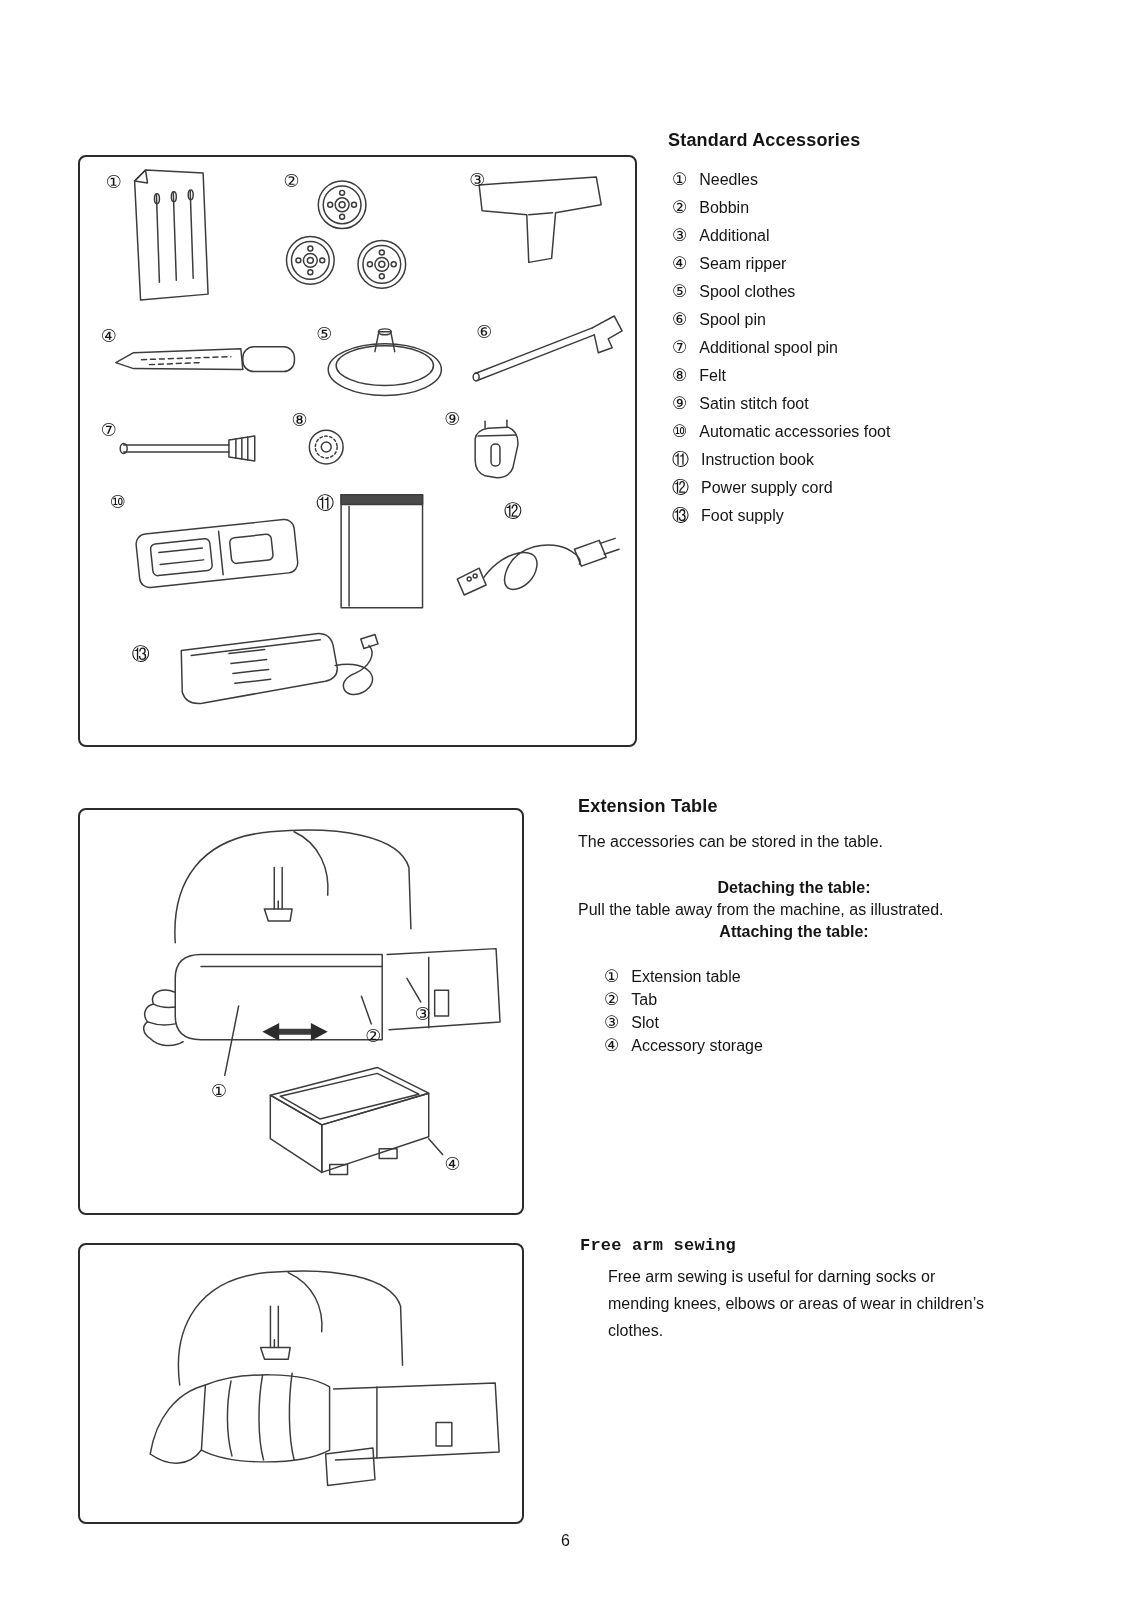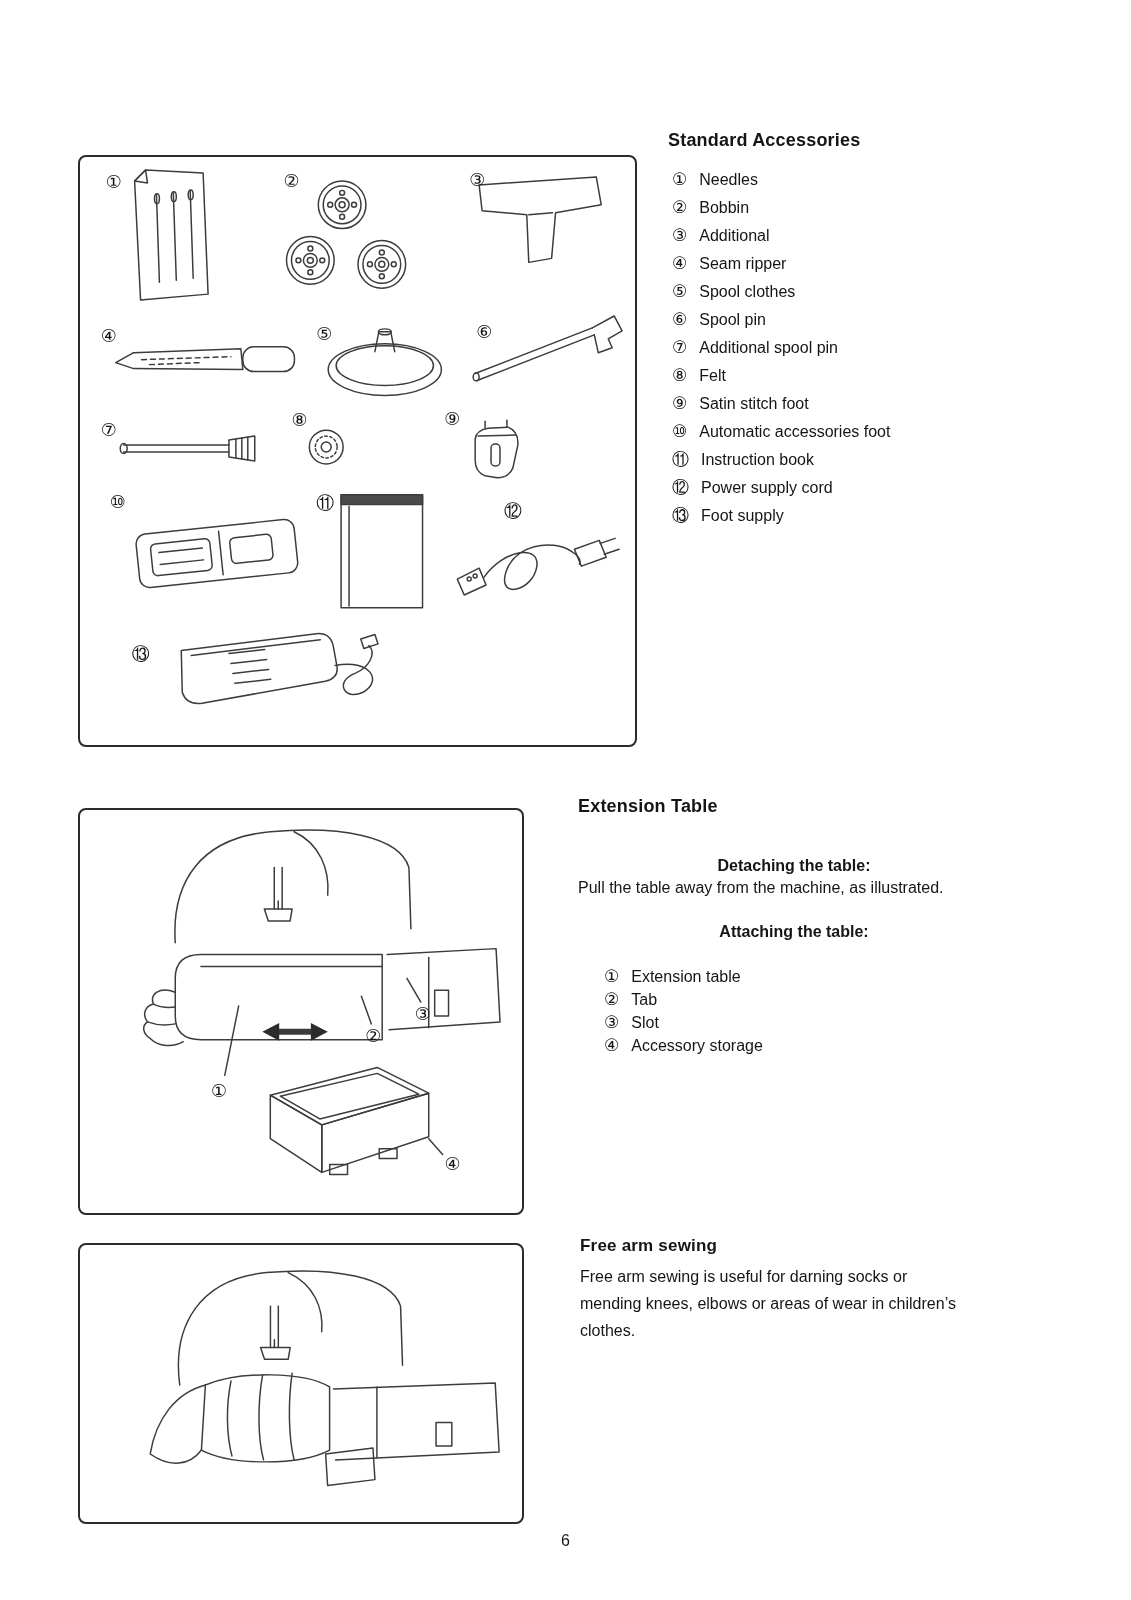--- a/index.html
+++ b/index.html
@@ -22,35 +22,35 @@
   
   svg path, svg rect, svg circle, svg ellipse, svg line {
     stroke:#3c3c3c; stroke-width:1.5; fill:none;
     stroke-linecap:round; stroke-linejoin:round;
   }
   svg text { stroke:none; fill:#151515; font-size:18px; font-family:"DejaVu Sans",sans-serif; }
 
   .heading { position:absolute; font-weight:bold; font-size:18px; letter-spacing:.2px; }
   #accessories-title { left:668px; top:130px;text-align:right; }
   #extension-title   { left:578px; top:796px; }
-  #freearm-title     { left:580px; top:1236px; font-size:17px; }
+  #freearm-title     { left:580px; top:1236px; font-size:17px;font-family:Liberation Mono, monospace; }
 
   .num-list { position:absolute; }
   #accessories-list { left:672px; top:166px; }
   .num-row { display:flex; align-items:baseline; gap:12px; line-height:28px; font-size:16px; }
   .num-row .num { font-size:17px; }
 
   #extension-text-col { position:absolute; left:578px; top:831px; width:432px; font-size:16px; line-height:22px; }
   #extension-text-col .subhead { font-weight:bold;text-align:center; }
   .mt24 { margin-top:24px; }
-  .mt22 { margin-top:22px; }
+  .mt22 { }
   #extension-list { margin-top:22px; margin-left:26px; }
   #extension-list .num-row { line-height:23px; }
 
-  #freearm-text { position:absolute; left:580px; top:1263px; width:388px; font-size:16px; line-height:27px; }
+  #freearm-text { position:absolute; left:608px; top:1263px; width:388px; font-size:16px; line-height:27px; }
 
   #page-number { position:absolute; left:0; top:1532px; width:1131px; text-align:center; font-size:16px; }
 </style>
 </head>
 <body>
 
 <div class="page">
 
   <div class="figure-box" id="accessories-box">
     <svg viewBox="0 0 559 592">
@@ -298,20 +298,21 @@
       <line x1="352" y1="332" x2="366" y2="348"></line>
       <text x="132" y="290">①</text>
       <text x="288" y="234">②</text>
       <text x="338" y="212">③</text>
       <text x="368" y="364">④</text>
     </svg>
   </div>
 
   <div class="heading" id="extension-title">Extension Table</div>
   <div id="extension-text-col">
+    <div>The accessories can be stored in the table.</div>
     <div class="subhead mt24">Detaching the table:</div>
     <div>Pull the table away from the machine, as illustrated.</div>
     <div class="subhead mt22">Attaching the table:</div>
     <div class="num-list" id="extension-list" style="position:static">
       <div class="num-row">
           <span class="num">①</span>
           <span>Extension table</span>
         </div>
       <div class="num-row">
           <span class="num">②</span>

